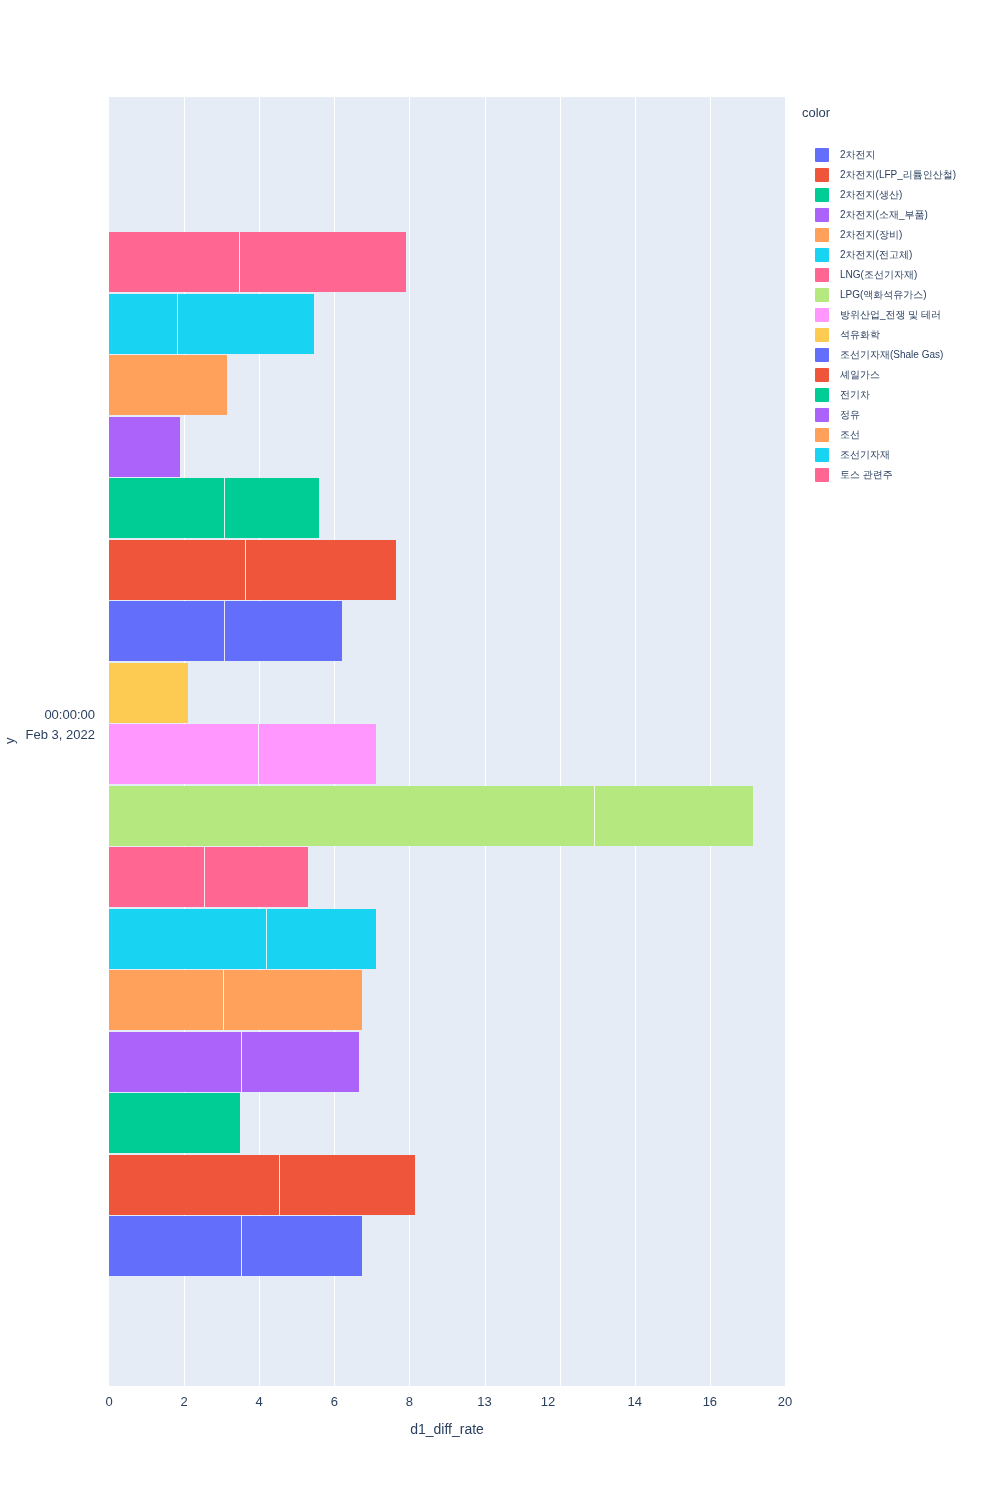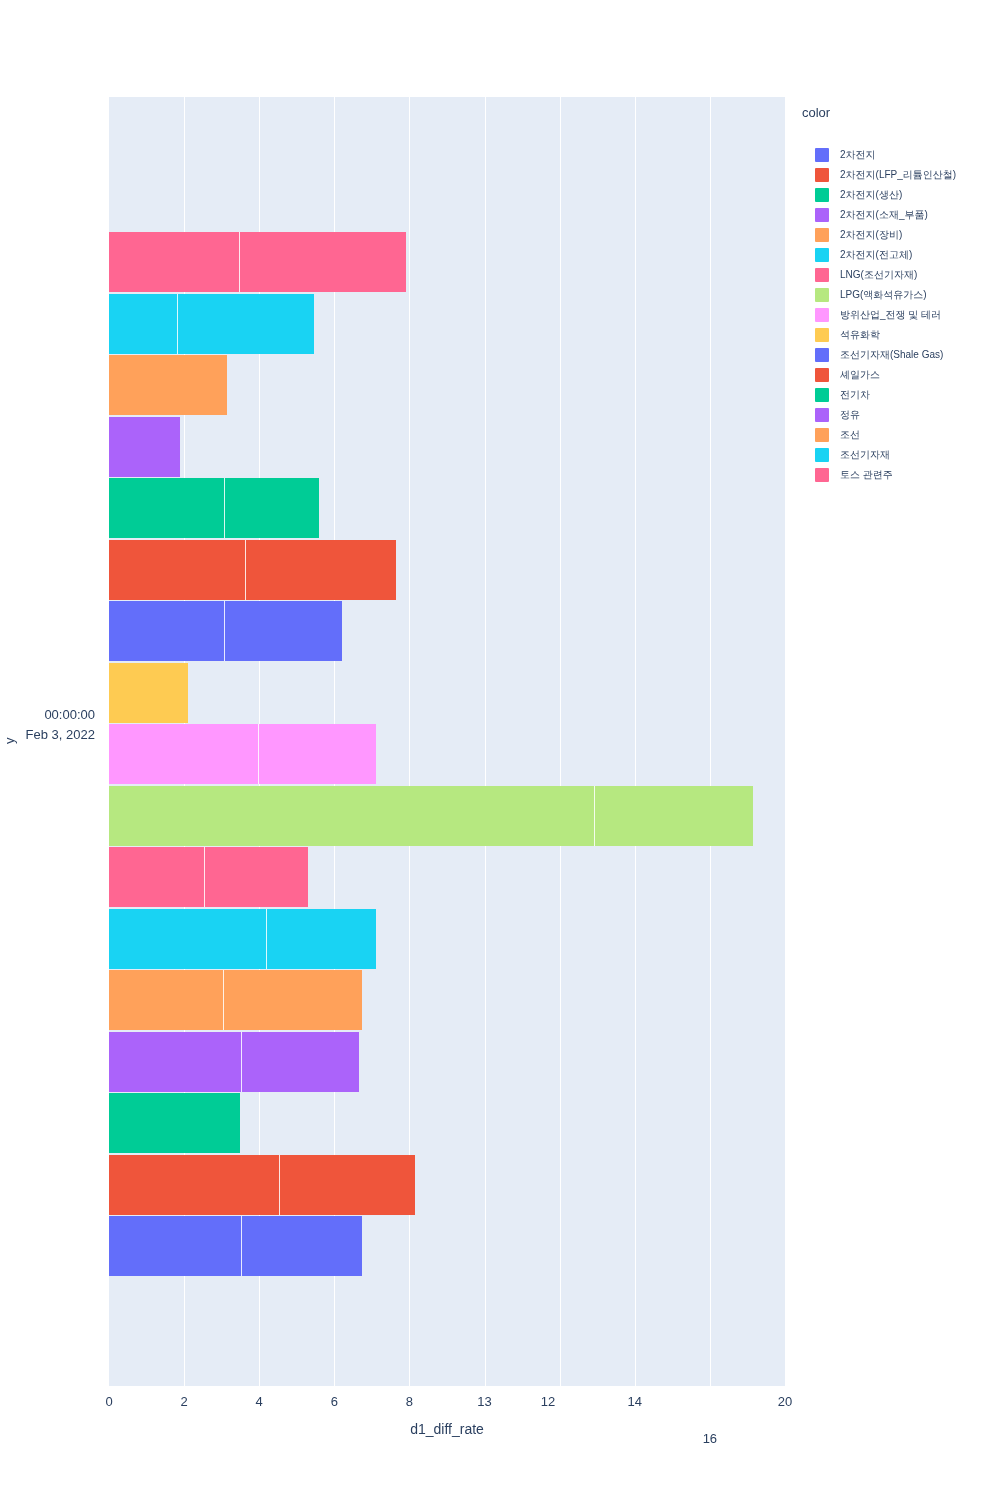--- a/index.html
+++ b/index.html
@@ -221,21 +221,21 @@
 
   <div id="xticks">
       <div class="xtick-label" style="left: 109px;">0</div>
       <div class="xtick-label" style="left: 184.111px;">2</div>
       <div class="xtick-label" style="left: 259.222px;">4</div>
       <div class="xtick-label" style="left: 334.333px;">6</div>
       <div class="xtick-label" style="left: 409.444px;">8</div>
       <div class="xtick-label" style="left: 484.556px;">13</div>
       <div class="xtick-label" style="left: 536px; margin-left: 12px;">12</div>
       <div class="xtick-label" style="left: 634.778px;">14</div>
-      <div class="xtick-label" style="left: 709.889px; margin-top: 37px;">16</div>
+      <div class="xtick-label" style="left: 709.889px;">16</div>
       <div class="xtick-label" style="left: 785px;">20</div>
     </div>
   <div class="xaxis-title">d1_diff_rate</div>
 
   <div class="ytick-label" id="ytick" style="top: 705.25px;">00:00:00
 Feb 3, 2022</div>
   <div class="yaxis-title">y</div>
 
   <div id="legend">
     <div class="legend-title">color</div>

